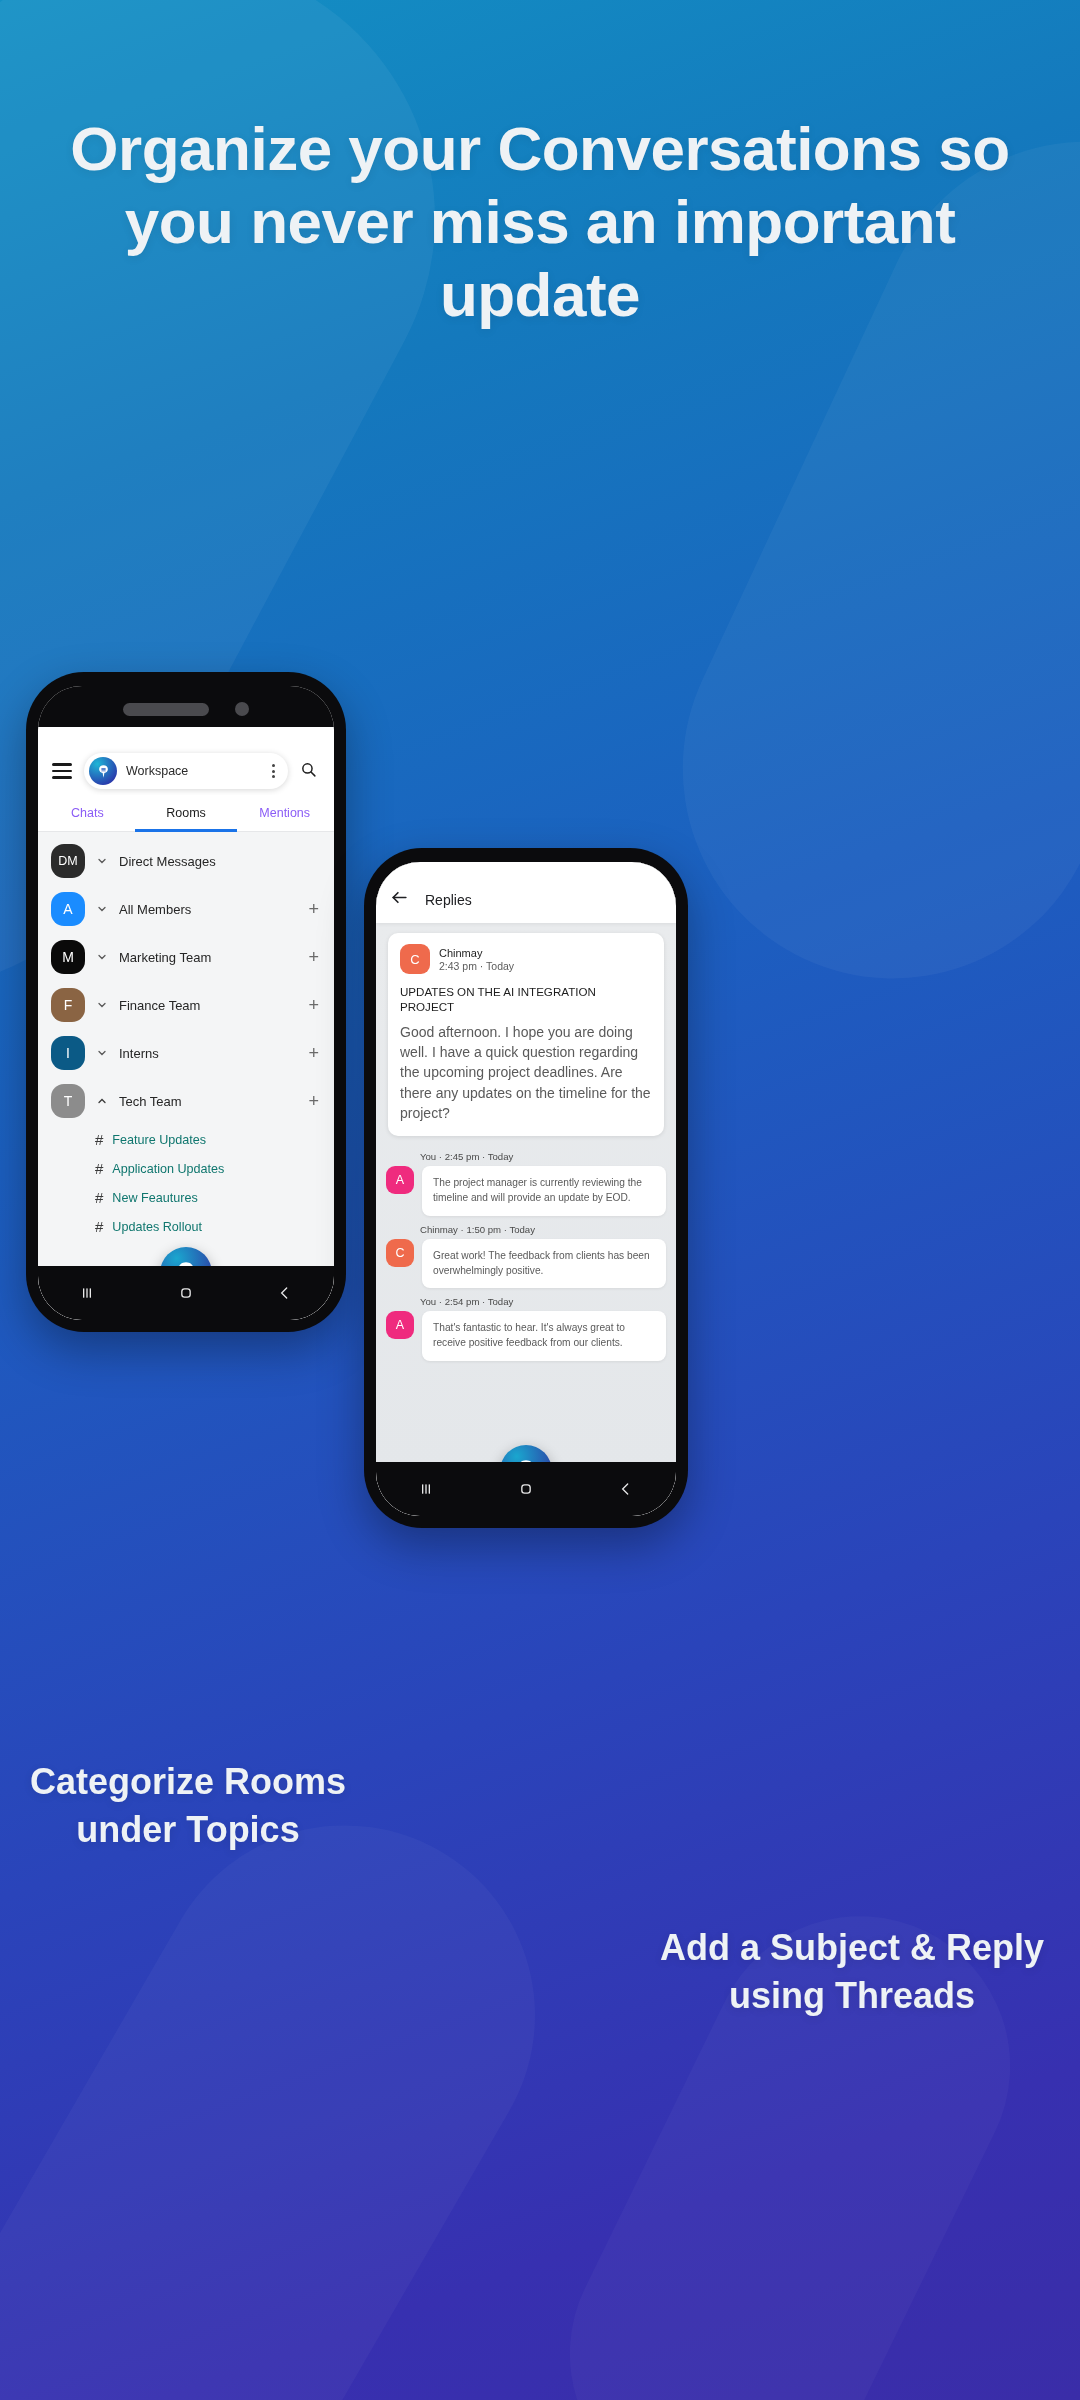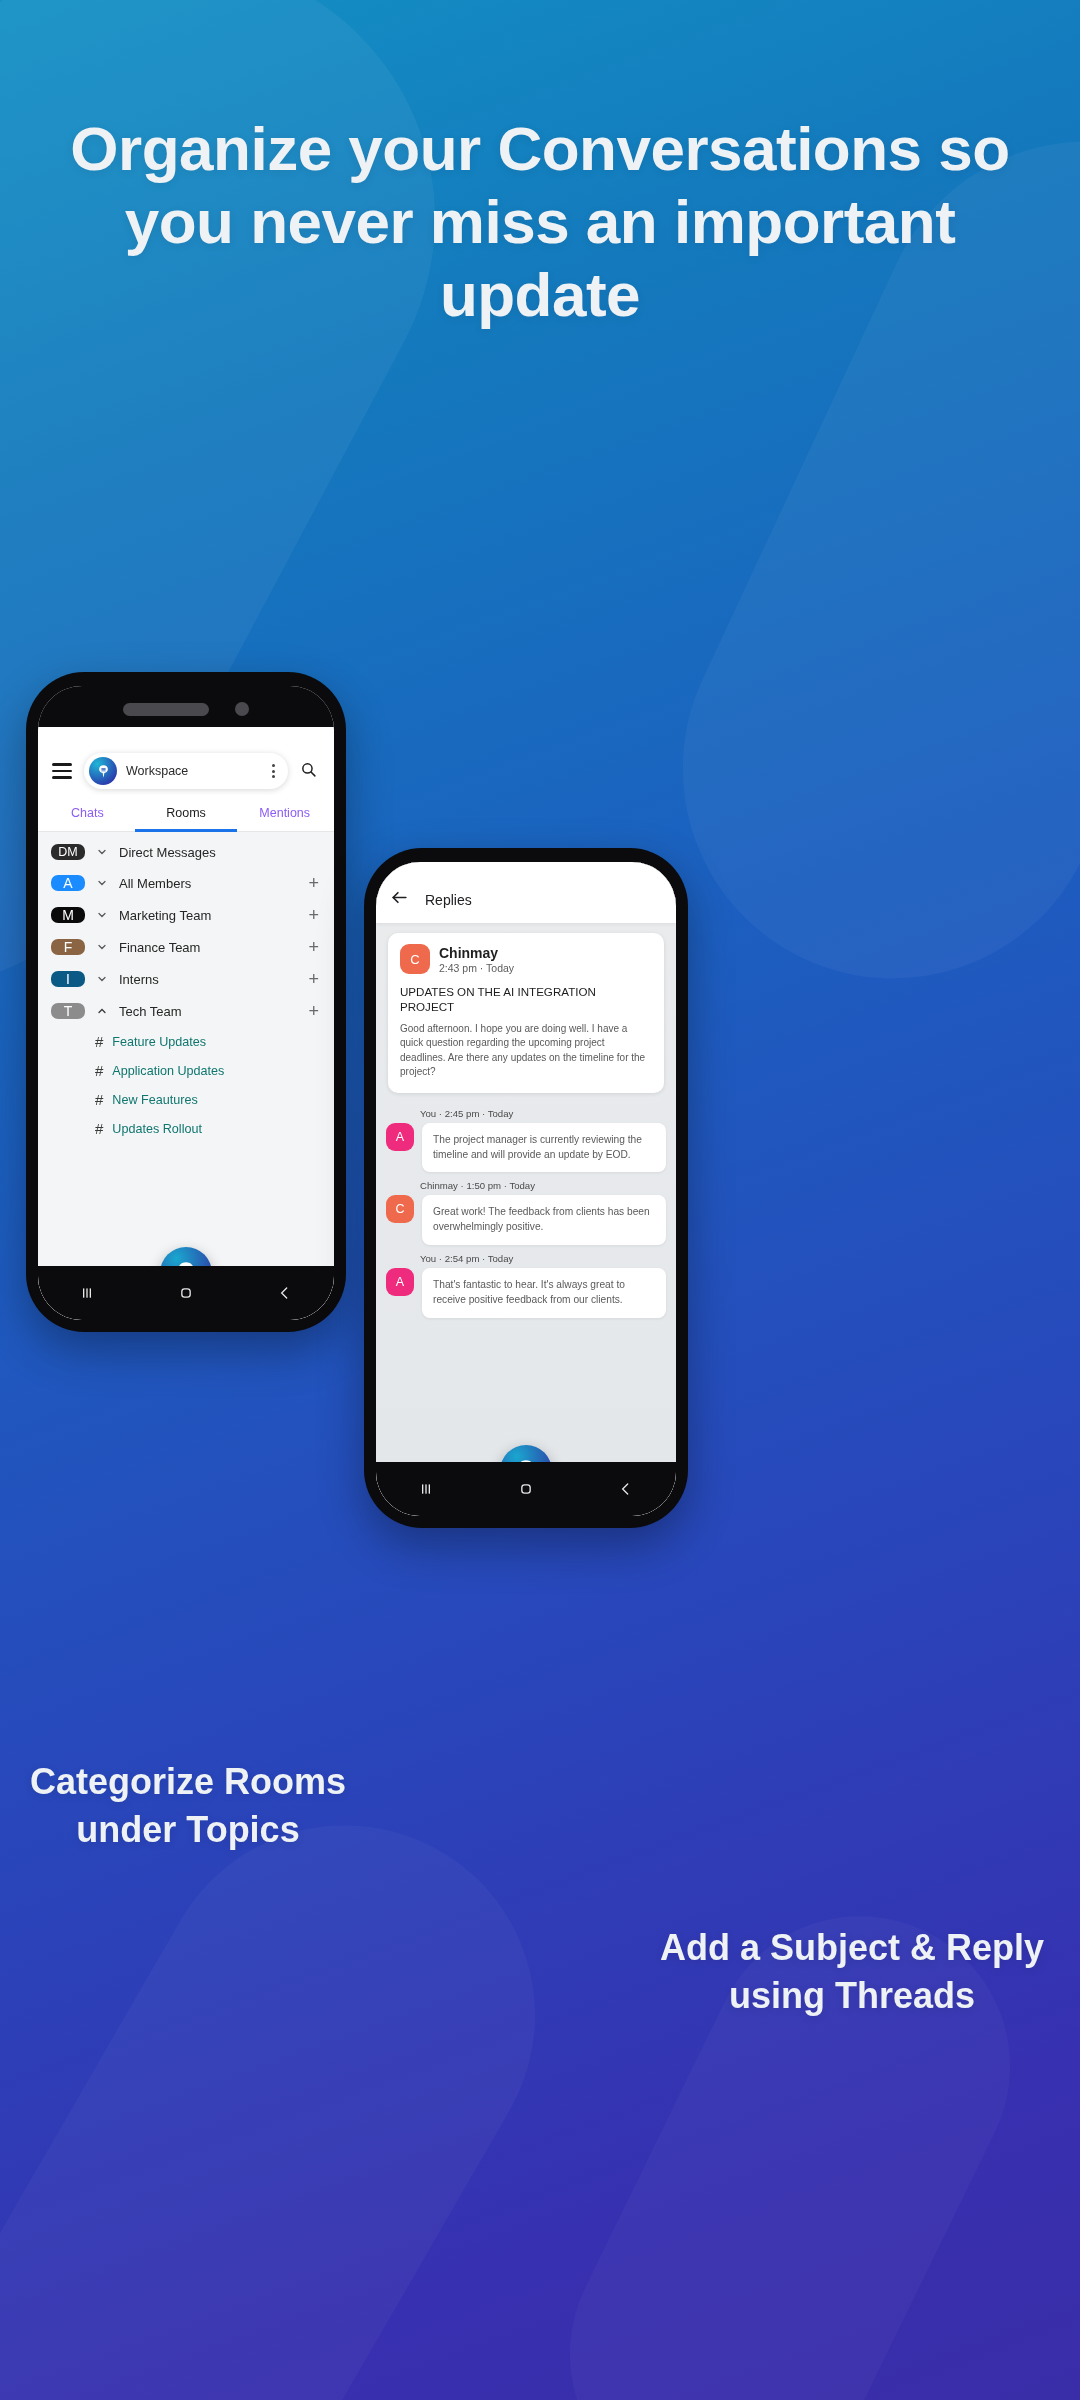--- a/index.html
+++ b/index.html
@@ -114,21 +114,21 @@
     content: ''; display: block; height: 2.5px; background: #1a73e8;
     margin: 9px -2px -10.5px -2px;
   }
 
   .p1-list { flex: 1; overflow: hidden; padding-top: 5px; background: #f4f5f6; }
   .room-row {
     display: flex; align-items: center; gap: 9px;
     padding: 7px 13px; cursor: pointer;
   }
   .avatar {
-    width: 34px; height: 16px; border-radius: 7px;
+    width: 34px; height: 34px; border-radius: 13px;
     display: flex; align-items: center; justify-content: center;
     color: #fff; font-size: 14px; font-weight: 500; flex-shrink: 0;
   }
   .avatar.sm { font-size: 12.5px; }
   .chev { width: 16px; display:flex; align-items:center; justify-content:center; color: #5a5a5a; }
   .room-name { flex: 1; font-size: 13px; color: #262626; }
   .plus-ic { color: #6a6a6a; font-size: 18px; line-height: 1; padding-right: 2px; cursor: pointer; }
   .chan-row {
     display: flex; align-items: center; gap: 9px;
     padding: 6px 13px 6px 57px; cursor: pointer;
@@ -165,24 +165,24 @@
   .p2-body {
     flex: 1; overflow: hidden; padding: 8px 10px 0 10px;
     background: linear-gradient(180deg,#e9ebed 0%,#e4e7ea 100%);
     position: relative;
   }
   .parent-card {
     background: #fff; border-radius: 10px; padding: 11px 12px 13px 12px;
     box-shadow: 0 1px 4px rgba(0,0,0,0.1); margin: 2px 2px 10px 2px;
   }
   .pc-head { display: flex; align-items: center; gap: 9px; margin-bottom: 10px; }
-  .pc-name { font-size: 14px; font-weight: 700; color: #1f1f1f; }
+  .pc-name { font-size: 11px; font-weight: 400; color: #1f1f1f; }
   .pc-time { font-size: 10.5px; color: #5c5c5c; margin-top: 1px; }
   .pc-subject { font-size: 11.6px; color: #1d1d1d; line-height: 1.33; margin-bottom: 7px; }
-  .pc-text { font-size: 10px; color: #5a5a5a; line-height: 1.45; }
+  .pc-text { font-size: 14px; color: #5a5a5a; line-height: 1.45; }
   .meta-line { font-size: 9.6px; color: #4a4a4a; padding: 5px 0 4px 34px; }
   .bubble-row { display: flex; align-items: flex-start; gap: 8px; margin-bottom: 3px; }
   .bubble {
     flex: 1; background: #fff; border-radius: 8px;
     padding: 10px 11px; font-size: 10.2px; color: #5a5a5a; line-height: 1.45;
     box-shadow: 0 1px 3px rgba(0,0,0,0.07);
   }
   .p2-bottombar {
     position: relative; height: 46px; background: #fff;
     display: flex; align-items: center; justify-content: space-between;

